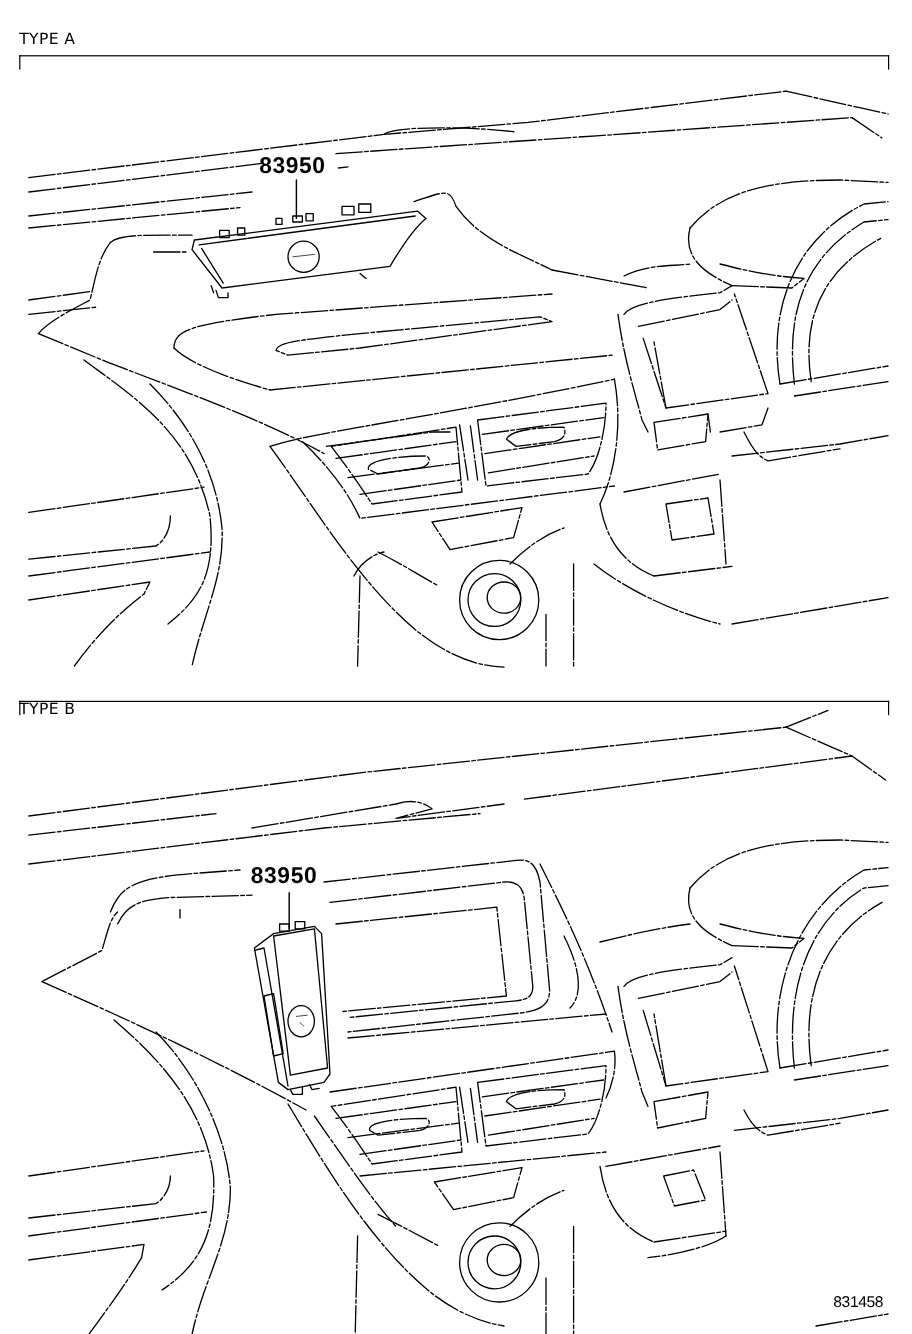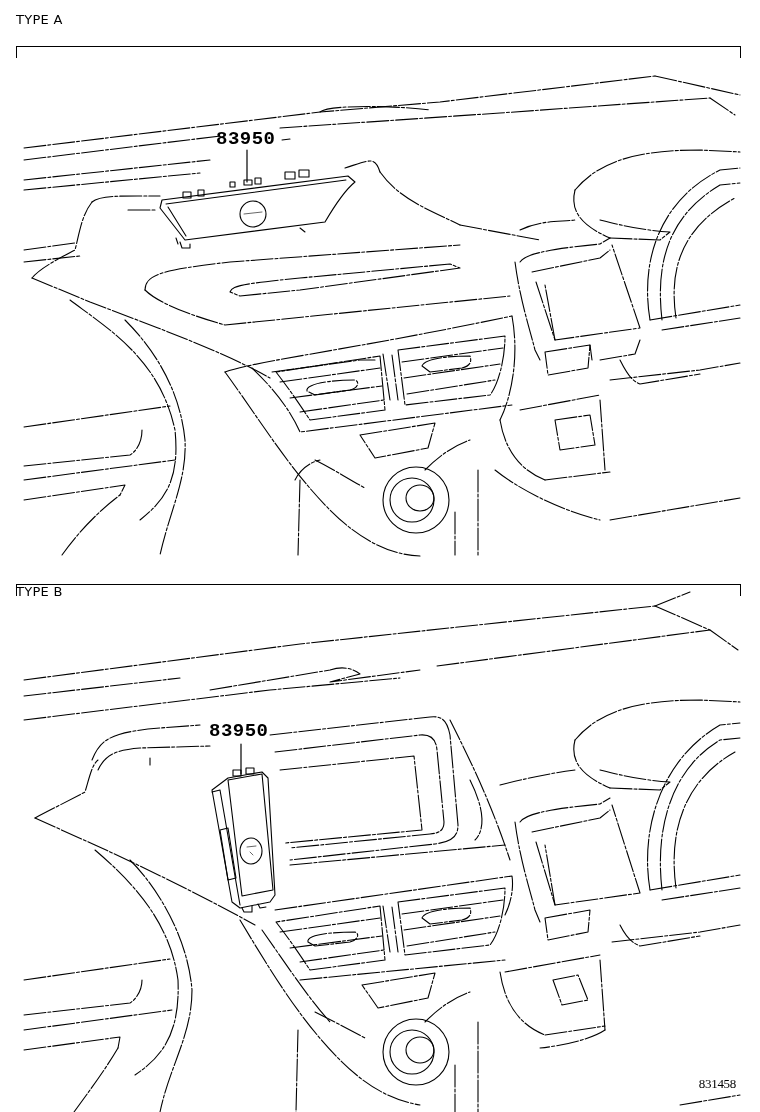--- a/index.html
+++ b/index.html
@@ -39,51 +39,51 @@
       width: 760px;
     }
     .panel svg {
       display: block;
       position: absolute;
       left: 0;
       top: 0;
     }
     .callout {
       position: absolute;
-      font-family: Liberation Mono, monospace;
+      font-family: Liberation Sans, sans-serif;
       font-weight: bold;
       font-size: 19px;
       letter-spacing: 0.5px;
       color: #000;
       background: transparent;
       cursor: pointer;
     }
     .illustration-id {
       position: absolute;
       right: 24px;
       bottom: 20px;
       font-size: 13px;
-      font-family: Liberation Serif, serif;
+      font-family: Liberation Sans, sans-serif;
       letter-spacing: -0.3px;
     }
     svg path, svg line, svg ellipse, svg rect, svg circle, svg polyline {
       fill: none;
       stroke: #000;
       stroke-width: 1.1;
       stroke-linecap: round;
       stroke-linejoin: round;
     }
     .dash path, .dash line, .dash polyline, path.dash, line.dash {
       stroke-dasharray: 22 2 3 2;
     }
   </style>
 </head>
 <body>
 
-<div class="section-label" style="top:12px;">TYPE A</div>
+<div class="section-label" style="top:26px;">TYPE A</div>
 <div class="frame" style="top:46px;"></div>
 
 <div class="panel" style="top:0; height:560px;">
   <svg width="760" height="560" viewBox="0 0 760 560">
     <g class="dash">
 
       <path d="M24 148 L320 112 L440 102 L655 76"></path>
       <path d="M655 76 L740 95"></path>
       <path d="M24 160 L220 136"></path>
       <path d="M280 128 L500 113 L710 98"></path>

